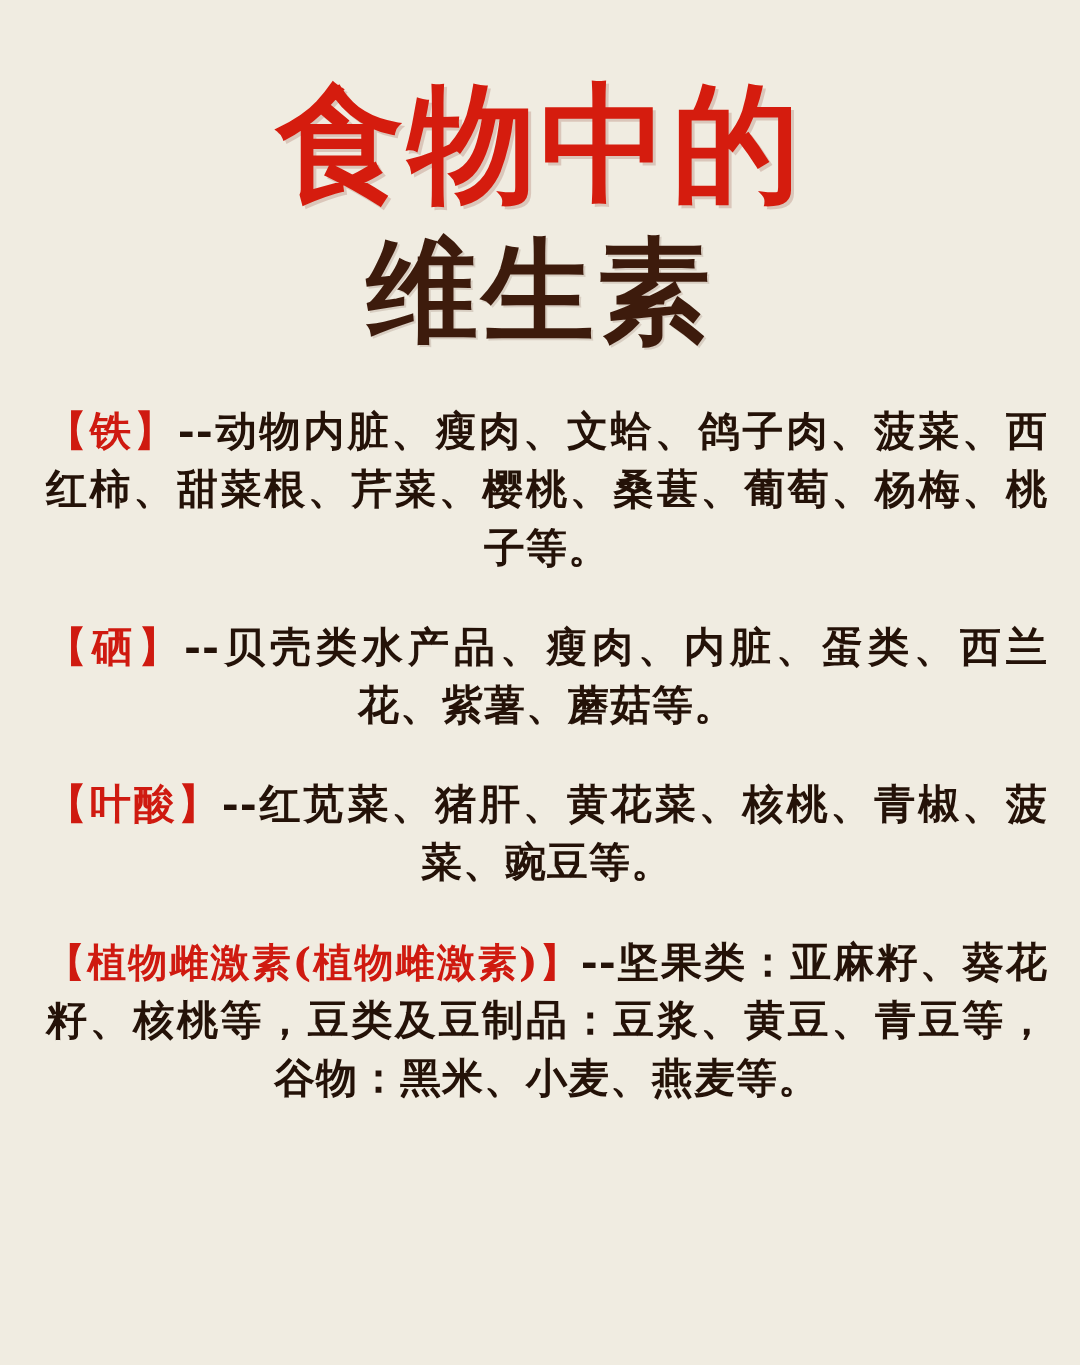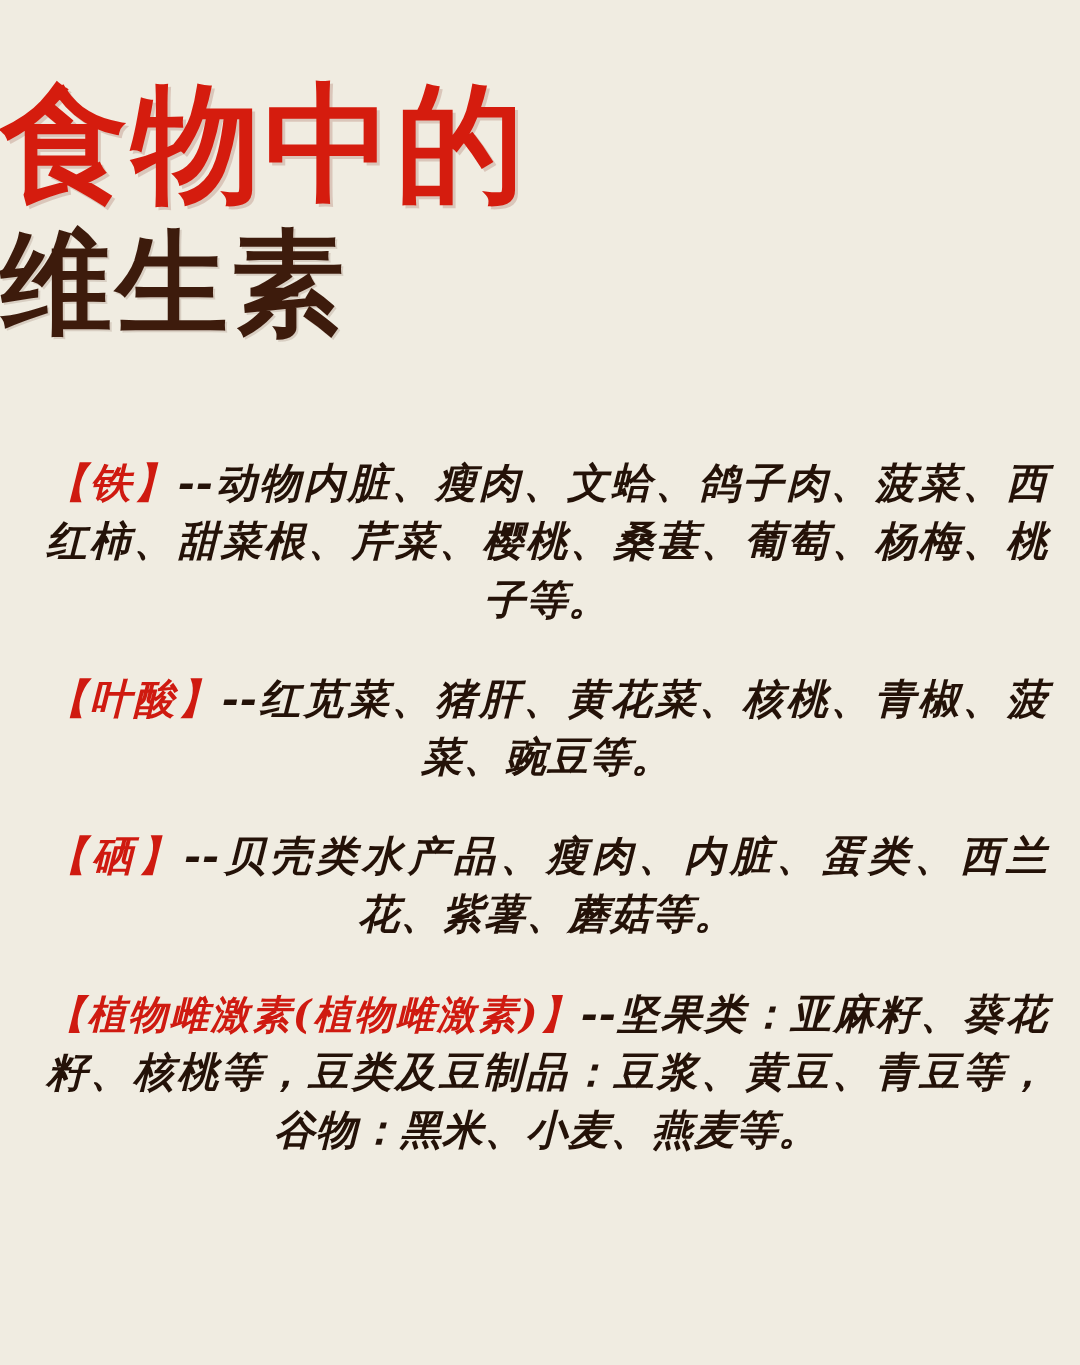--- a/index.html
+++ b/index.html
@@ -15,45 +15,44 @@
   }
   .poster {
     position: relative;
     width: 1080px;
     height: 1365px;
     background: #f0ece1;
     box-sizing: border-box;
   }
   .title-block {
     padding-top: 72px;
-    text-align: left;
+    text-align: center;
   }
   .title-line-1 {
     font-family: "DejaVu Sans", "Liberation Sans", sans-serif;
     font-weight: bold;
     font-size: 128px;
     line-height: 1.12;
     color: #d51c0e;
     letter-spacing: 4px;
     text-shadow: 3px 3px 0 rgba(120, 30, 10, 0.18);
   }
   .title-line-2 {
     font-family: "DejaVu Sans", "Liberation Sans", sans-serif;
     font-weight: bold;
     font-size: 112px;
     line-height: 1.15;
     color: #3d1b0c;
     letter-spacing: 4px;
-    margin-top: 4px;
+    margin-top: 12px;
     text-shadow: 2px 2px 0 rgba(80, 40, 20, 0.15);
   }
   .content {
-    margin-top: 106px;
+    margin-top: 46px;
     padding: 0 32px 0 46px;
-    font-style: italic;
   }
   .entry {
     font-family: "DejaVu Serif", "Liberation Serif", serif;
     font-size: 41px;
     line-height: 1.42;
     color: #2b1a0e;
     text-align: justify;
     text-align-last: center;
     font-weight: bold;
     margin-bottom: 6px;
@@ -82,25 +81,25 @@
   </div>
 
   <div class="content">
 
     <p class="entry">
       <span class="label">【铁】</span><span class="body">--动物内脏、瘦肉、文蛤、鸽子肉、菠菜、西红柿、甜菜根、芹菜、樱桃、桑葚、葡萄、杨梅、桃子等。</span>
     </p>
 
 
     <p class="entry">
-      <span class="label">【叶酸】</span><span class="body">--红苋菜、猪肝、黄花菜、核桃、青椒、菠菜、豌豆等。</span>
+      <span class="label">【硒】</span><span class="body">--贝壳类水产品、瘦肉、内脏、蛋类、西兰花、紫薯、蘑菇等。</span>
     </p>
 
     <p class="entry">
-      <span class="label">【硒】</span><span class="body">--贝壳类水产品、瘦肉、内脏、蛋类、西兰花、紫薯、蘑菇等。</span>
+      <span class="label">【叶酸】</span><span class="body">--红苋菜、猪肝、黄花菜、核桃、青椒、菠菜、豌豆等。</span>
     </p>
 
     <p class="entry wide">
       <span class="label">【植物雌激素(植物雌激素)】</span><span class="body">--坚果类：亚麻籽、葵花籽、核桃等，豆类及豆制品：豆浆、黄豆、青豆等，谷物：黑米、小麦、燕麦等。</span>
     </p>
 
   </div>
 </div>
 
 </body></html>

